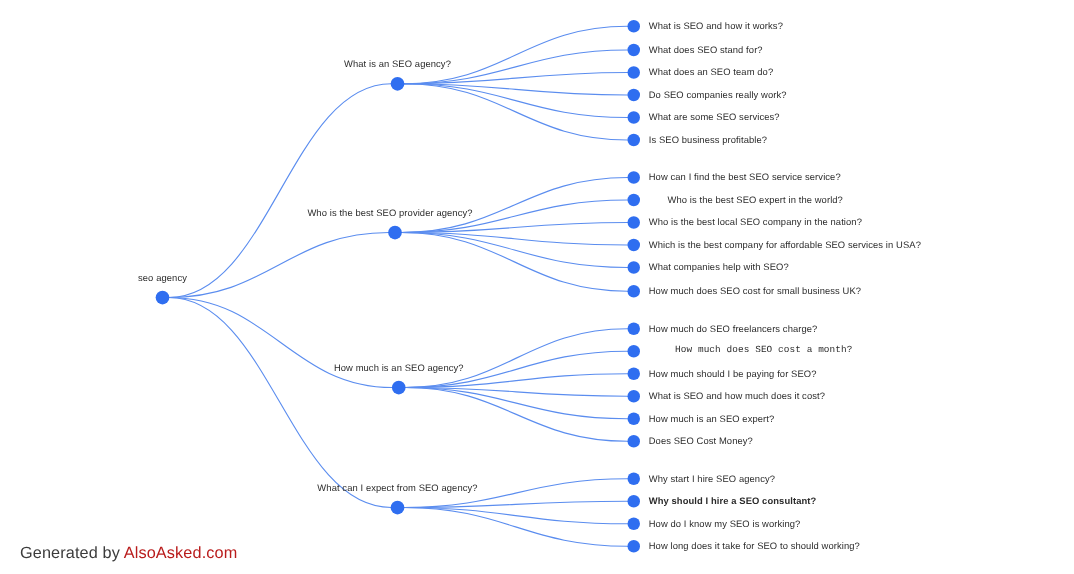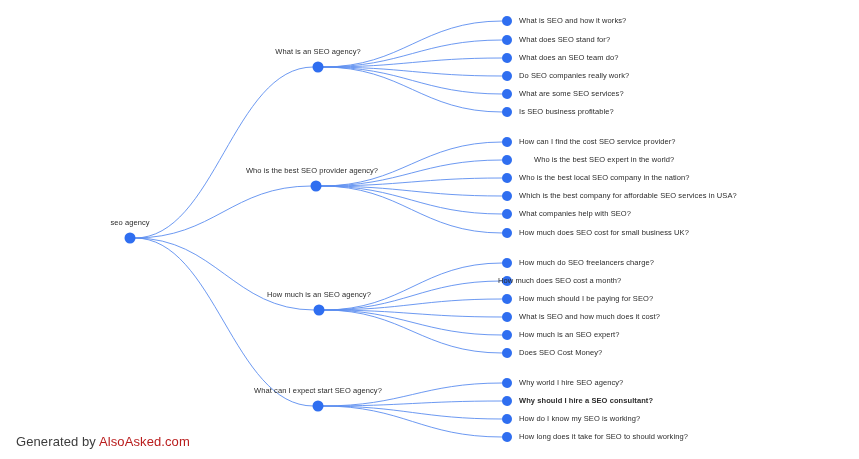--- a/index.html
+++ b/index.html
@@ -87,49 +87,49 @@
       <div class="node-label right" style="color: rgb(43, 43, 43); left: 519px; top: 58px;">What does an SEO team do?</div>
       <div class="node-dot leaf" style="left: 507px; top: 76px; background: rgb(47, 110, 240);"></div>
       <div class="node-label right" style="color: rgb(43, 43, 43); left: 519px; top: 76px;">Do SEO companies really work?</div>
       <div class="node-dot leaf" style="left: 507px; top: 94px; background: rgb(47, 110, 240);"></div>
       <div class="node-label right" style="color: rgb(43, 43, 43); left: 519px; top: 94px; text-align: center;">What are some SEO services?</div>
       <div class="node-dot leaf" style="left: 507px; top: 112px; background: rgb(47, 110, 240);"></div>
       <div class="node-label right" style="color: rgb(43, 43, 43); left: 519px; top: 112px;">Is SEO business profitable?</div>
       <div class="node-dot mid" style="left: 316px; top: 186px; background: rgb(47, 110, 240);"></div>
       <div class="node-label above" style="color: rgb(43, 43, 43); left: 312px; top: 174px;">Who is the best SEO provider agency?</div>
       <div class="node-dot leaf" style="left: 507px; top: 142px; background: rgb(47, 110, 240);"></div>
-      <div class="node-label right" style="color: rgb(43, 43, 43); left: 519px; top: 142px;">How can I find the cost SEO service provider?</div>
+      <div class="node-label right" style="color: rgb(43, 43, 43); left: 519px; top: 142px;">How can I find the best SEO service service?</div>
       <div class="node-dot leaf" style="left: 507px; top: 160px; background: rgb(47, 110, 240);"></div>
       <div class="node-label right" style="color: rgb(43, 43, 43); left: 534px; top: 160px;">Who is the best SEO expert in the world?</div>
       <div class="node-dot leaf" style="left: 507px; top: 178px; background: rgb(47, 110, 240);"></div>
       <div class="node-label right" style="color: rgb(43, 43, 43); left: 519px; top: 178px;">Who is the best local SEO company in the nation?</div>
       <div class="node-dot leaf" style="left: 507px; top: 196px; background: rgb(47, 110, 240);"></div>
       <div class="node-label right" style="color: rgb(43, 43, 43); left: 519px; top: 196px;">Which is the best company for affordable SEO services in USA?</div>
       <div class="node-dot leaf" style="left: 507px; top: 214px; background: rgb(47, 110, 240);"></div>
       <div class="node-label right" style="color: rgb(43, 43, 43); left: 519px; top: 214px;">What companies help with SEO?</div>
       <div class="node-dot leaf" style="left: 507px; top: 233px; background: rgb(47, 110, 240);"></div>
       <div class="node-label right" style="color: rgb(43, 43, 43); left: 519px; top: 233px;">How much does SEO cost for small business UK?</div>
       <div class="node-dot mid" style="left: 319px; top: 310px; background: rgb(47, 110, 240);"></div>
       <div class="node-label above" style="color: rgb(43, 43, 43); left: 319px; top: 298px;">How much is an SEO agency?</div>
       <div class="node-dot leaf" style="left: 507px; top: 263px; background: rgb(47, 110, 240);"></div>
       <div class="node-label right" style="color: rgb(43, 43, 43); left: 519px; top: 263px;">How much do SEO freelancers charge?</div>
       <div class="node-dot leaf" style="left: 507px; top: 281px; background: rgb(47, 110, 240);"></div>
-      <div class="node-label right" style="color: rgb(43, 43, 43); left: 498px; top: 281px;">How much does SEO cost a month?</div>
+      <div class="node-label right" style="color: rgb(43, 43, 43); left: 540px; top: 281px; font-family: Liberation Mono, monospace;">How much does SEO cost a month?</div>
       <div class="node-dot leaf" style="left: 507px; top: 299px; background: rgb(47, 110, 240);"></div>
       <div class="node-label right" style="color: rgb(43, 43, 43); left: 519px; top: 299px;">How much should I be paying for SEO?</div>
       <div class="node-dot leaf" style="left: 507px; top: 317px; background: rgb(47, 110, 240);"></div>
       <div class="node-label right" style="color: rgb(43, 43, 43); left: 519px; top: 317px; text-align: center;">What is SEO and how much does it cost?</div>
       <div class="node-dot leaf" style="left: 507px; top: 335px; background: rgb(47, 110, 240);"></div>
       <div class="node-label right" style="color: rgb(43, 43, 43); left: 519px; top: 335px;">How much is an SEO expert?</div>
       <div class="node-dot leaf" style="left: 507px; top: 353px; background: rgb(47, 110, 240);"></div>
       <div class="node-label right" style="color: rgb(43, 43, 43); left: 519px; top: 353px;">Does SEO Cost Money?</div>
       <div class="node-dot mid" style="left: 318px; top: 406px; background: rgb(47, 110, 240);"></div>
-      <div class="node-label above" style="color: rgb(43, 43, 43); left: 318px; top: 394px;">What can I expect start SEO agency?</div>
+      <div class="node-label above" style="color: rgb(43, 43, 43); left: 318px; top: 394px;">What can I expect from SEO agency?</div>
       <div class="node-dot leaf" style="left: 507px; top: 383px; background: rgb(47, 110, 240);"></div>
-      <div class="node-label right" style="color: rgb(43, 43, 43); left: 519px; top: 383px;">Why world I hire SEO agency?</div>
+      <div class="node-label right" style="color: rgb(43, 43, 43); left: 519px; top: 383px;">Why start I hire SEO agency?</div>
       <div class="node-dot leaf" style="left: 507px; top: 401px; background: rgb(47, 110, 240);"></div>
       <div class="node-label right" style="color: rgb(43, 43, 43); left: 519px; top: 401px; font-weight: bold;">Why should I hire a SEO consultant?</div>
       <div class="node-dot leaf" style="left: 507px; top: 419px; background: rgb(47, 110, 240);"></div>
       <div class="node-label right" style="color: rgb(43, 43, 43); left: 519px; top: 419px;">How do I know my SEO is working?</div>
       <div class="node-dot leaf" style="left: 507px; top: 437px; background: rgb(47, 110, 240);"></div>
       <div class="node-label right" style="color: rgb(43, 43, 43); left: 519px; top: 437px;">How long does it take for SEO to should working?</div>
     </div>
 </div>
 
 <div class="footer">

